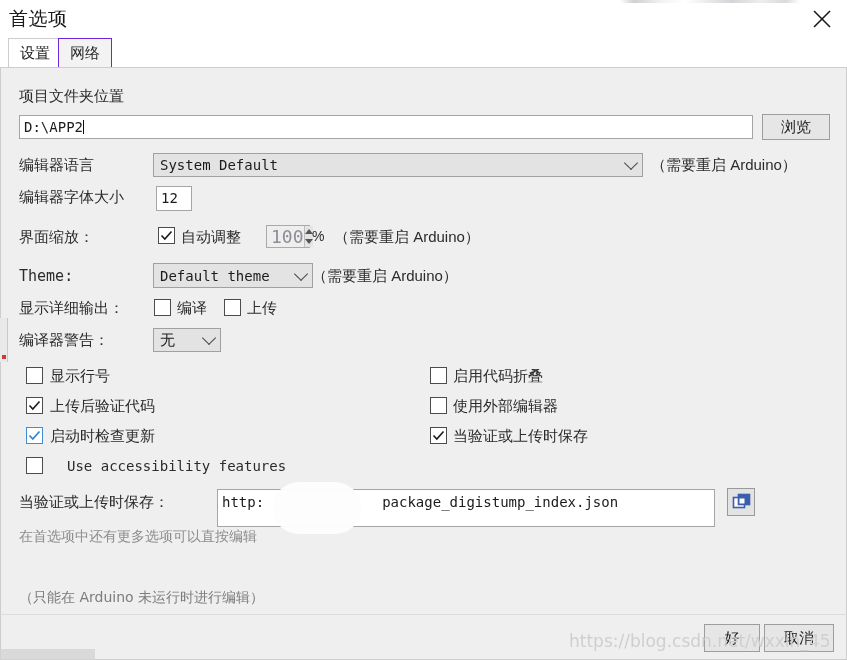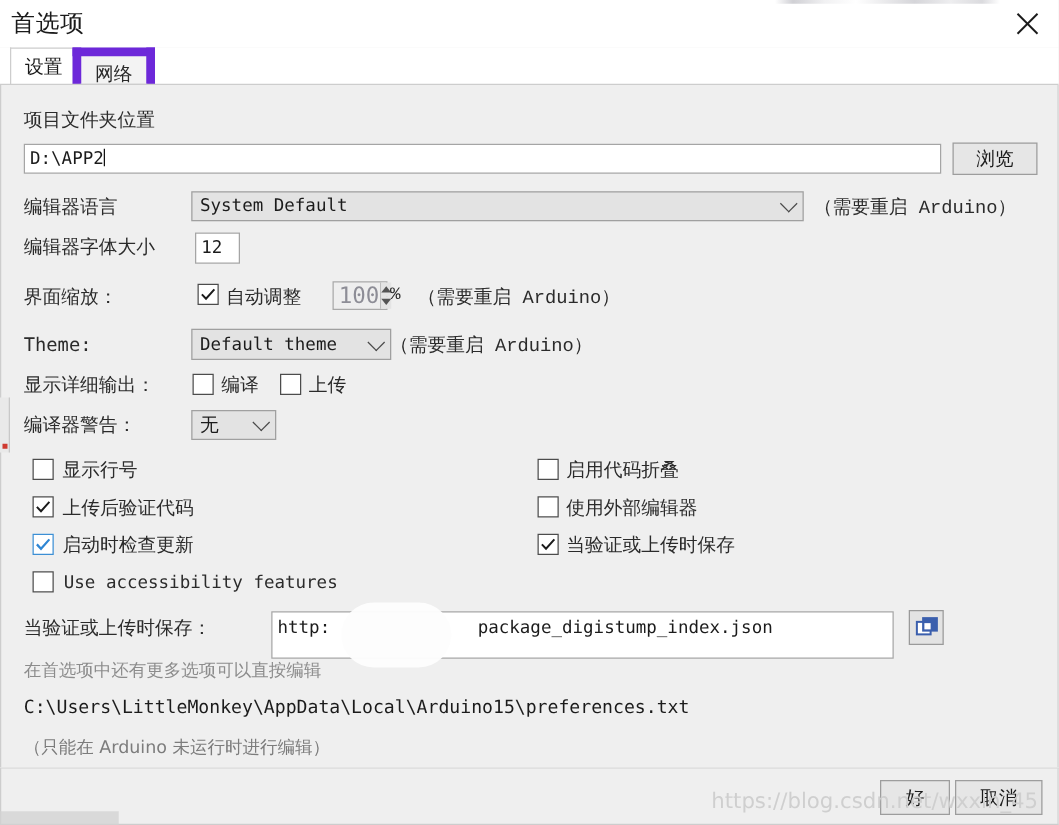--- a/index.html
+++ b/index.html
@@ -109,21 +109,21 @@
   }
   .tab.active {
     left: 8px;
     background: #ffffff;
     border: 1px solid #cdcdcd;
     border-bottom: 1px solid #ffffff;
   }
   .tab.inactive {
     left: 58px;
     background: #f3f3f3;
-    border: 7px solid #6d28d9;
+    border: 1px solid #6d28d9;
     border-bottom: 1px solid #cdcdcd;
     color: #2a2a2a;
   }
   .tabline {
     position: absolute;
     left: 0; top: 67px;
     width: 847px; height: 1px;
     background: #cdcdcd;
   }
   
@@ -144,21 +144,21 @@
     height: 46px;
     background: #efefef;
     border: 1px solid #cdcdcd;
     border-top: 1px solid #dcdcdc;
     box-sizing: border-box;
   }
   .lbl {
     position: absolute;
     font-size: 15px;
     color: #2b2b2b;
-    font-family: Liberation Mono, monospace;
+    font-family: Liberation Sans, sans-serif;
     white-space: nowrap;
   }
   .mono {
     font-family: "DejaVu Sans Mono", monospace;
   }
   
   .textfield {
     position: absolute;
     background: #ffffff;
     border: 1px solid #a5a5a5;
@@ -419,21 +419,21 @@
     <div class="cbtext" style="left:49px; top:329px;">上传后验证代码</div>
 
     <div class="cb blue" style="left:25px; top:359px;">
       <svg width="15" height="15" viewBox="0 0 15 15" aria-hidden="true">
         <polyline points="2.5,7.5 5.8,11 12.5,3.5" fill="none" stroke="#2f86d4" stroke-width="1.8"></polyline>
       </svg>
     </div>
     <div class="cbtext" style="left:49px; top:359px;">启动时检查更新</div>
 
     <div class="cb" style="left:25px; top:389px;"></div>
-    <div class="cbtext mono" style="left:50px; top:390px;">Use accessibility features</div>
+    <div class="cbtext mono" style="left:66px; top:390px;">Use accessibility features</div>
 
     <div class="cb" style="left:429px; top:299px;"></div>
     <div class="cbtext" style="left:452px; top:299px;">启用代码折叠</div>
 
     <div class="cb" style="left:429px; top:329px;"></div>
     <div class="cbtext" style="left:452px; top:329px;">使用外部编辑器</div>
 
     <div class="cb" style="left:429px; top:359px;">
       <svg width="15" height="15" viewBox="0 0 15 15" aria-hidden="true">
         <polyline points="2.5,7.5 5.8,11 12.5,3.5" fill="none" stroke="#1b1b1b" stroke-width="1.6"></polyline>
@@ -447,21 +447,20 @@
       <svg width="19" height="19" viewBox="0 0 19 19" aria-hidden="true">
         <rect x="1.5" y="4.5" width="11" height="10" fill="#ffffff" stroke="#3b5fad" stroke-width="1.6"></rect>
         <rect x="6.5" y="1.5" width="11" height="10" fill="#3b5fad" stroke="#3b5fad" stroke-width="1.6"></rect>
         <rect x="7.5" y="5.5" width="5" height="5" fill="#ffffff"></rect>
       </svg>
     </div>
 
     <div class="blob" style="left:272px; top:414px; width:88px; height:52px;"></div>
 
     <div class="hint-line" style="left:18px; top:460px;">在首选项中还有更多选项可以直按编辑</div>
-    <div class="path-line" style="left:18px; top:490px;">C:\Users\LittleMonkey\AppData\Local\Arduino15\preferences.txt</div>
     <div class="hint-line" style="left:18px; top:521px; color:#7c7c7c;">（只能在 Arduino 未运行时进行编辑）</div>
 
   </div>
 
   <div class="footer">
     <div class="btn" style="left:703px; top:9px; width:56px; height:28px;">好</div>
     <div class="btn" style="left:763px; top:9px; width:70px; height:28px;">取消</div>
   </div>
 
   <div class="watermark">https://blog.csdn.net/wxxin_45</div>

